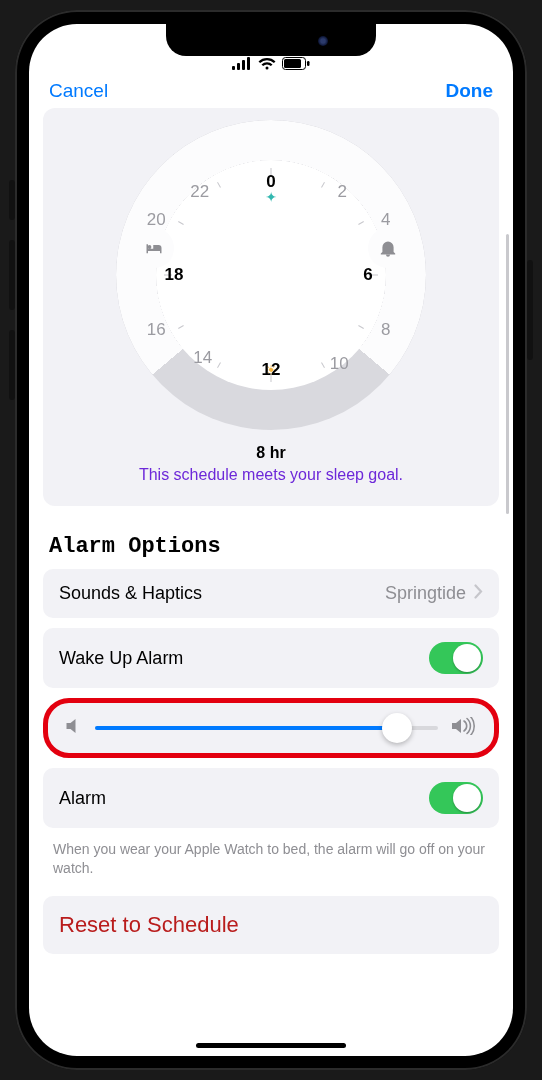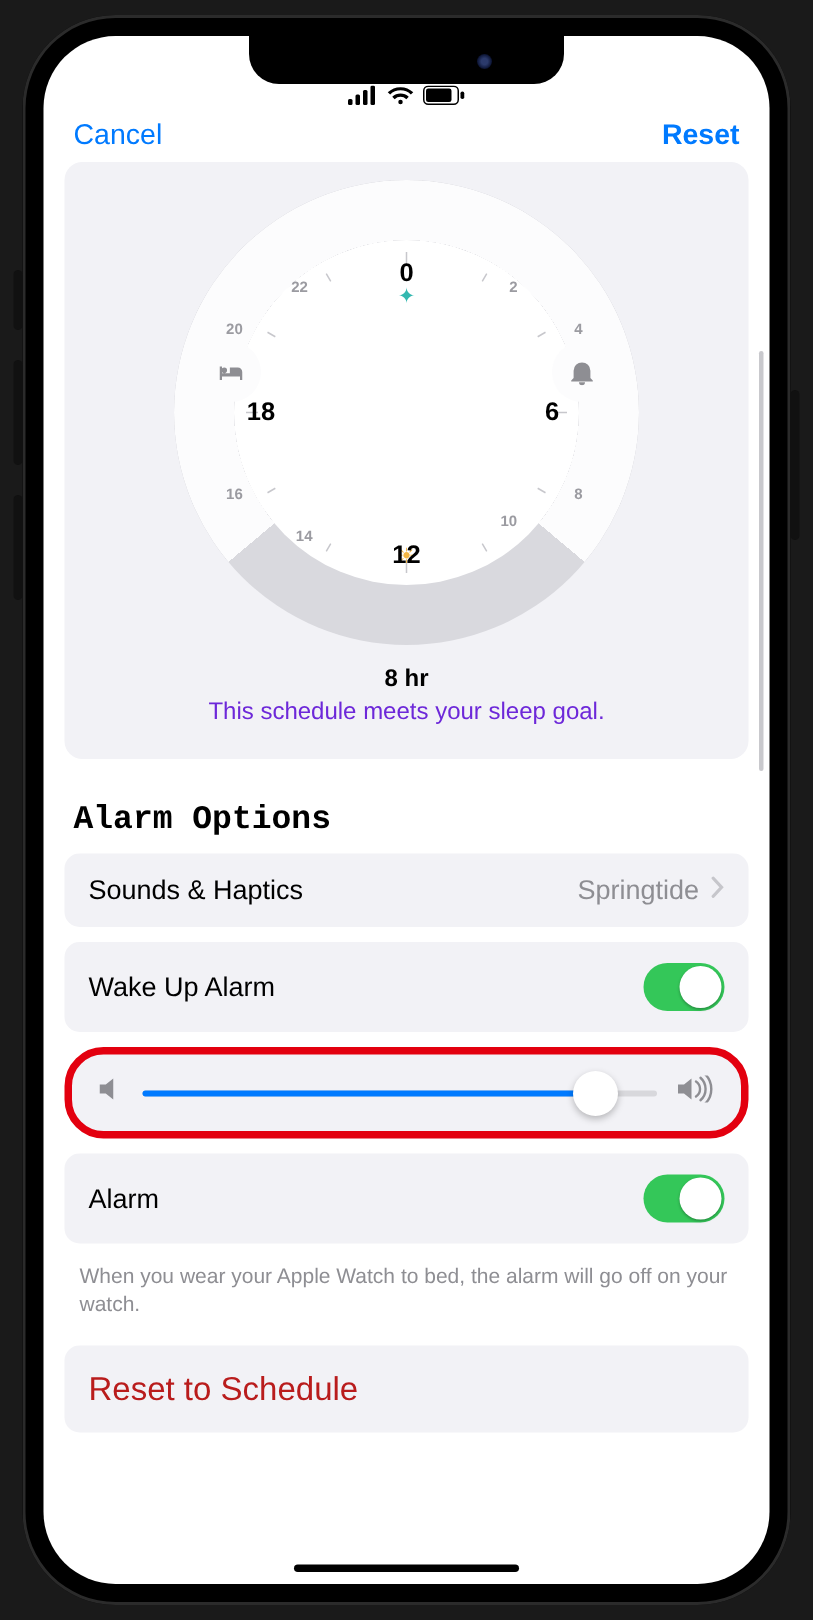--- a/index.html
+++ b/index.html
@@ -107,22 +107,22 @@
   }
   .handle{
     position:absolute; width:40px; height:40px; border-radius:50%;
     background:#fcfcfd;
     display:flex; align-items:center; justify-content:center;
     color:#8e8e93;
   }
   .handle.bed{ left:18px; top:108px; }
   .handle.bell{ right:18px; top:108px; }
   .hours span{
-    position:absolute; font-size:10px; color:#9b9ba1; transform:translate(-50%,-50%);
-    font-weight:700;
+    position:absolute; font-size:17px; color:#9b9ba1; transform:translate(-50%,-50%);
+    font-weight:400;
   }
   .hours .bold{ color:#000; font-weight:700; font-size:17px;}
   .star{position:absolute; left:50%; top:69px; transform:translateX(-50%); color:#33b8b0; font-size:14px;}
   .sun{position:absolute; left:50%; bottom:52px; transform:translateX(-50%); color:#f5b642; font-size:14px;}
   .ticks{position:absolute; inset:46px; border-radius:50%;}
   .summary-hr{ font-size:16px; font-weight:700; color:#000; margin-top:6px;}
   .summary-txt{ font-size:16px; color:#6d28d9; margin-top:4px;}
   
   .section-title{
     font-size:22px; font-weight:700; color:#000;
@@ -216,21 +216,21 @@
             <rect x="0.5" y="0.5" width="23" height="12" rx="3" fill="none" stroke="#000"></rect>
             <rect x="2" y="2" width="17" height="9" rx="1.5" fill="#000"></rect>
             <rect x="25" y="4" width="2.5" height="5" rx="1.2" fill="#000"></rect>
           </svg>
         </span>
       </div>
     </div>
 
     <div class="nav">
       <span class="btn">Cancel</span>
-      <span class="btn done">Reset</span>
+      <span class="btn done">Done</span>
     </div>
 
     <div class="content">
 
       <div class="dial-card">
         <div class="dial-wrap">
           <div class="ring-outer"></div>
           <div class="arc"></div>
           <div class="ring-inner"></div>
 
@@ -280,21 +280,21 @@
 
           <div class="star">✦</div>
           <div class="sun">☀</div>
 
           <div class="hours">
             <span class="bold" style="left:50%;top:62px">0</span>
             <span style="left:73%;top:72px">2</span>
             <span style="left:87%;top:100px">4</span>
             <span class="bold" style="left:252px;top:155px">6</span>
             <span style="left:87%;top:210px">8</span>
-            <span style="left:72%;top:228px">10</span>
+            <span style="left:72%;top:244px">10</span>
             <span class="bold" style="left:50%;top:250px">12</span>
             <span style="left:28%;top:238px">14</span>
             <span style="left:13%;top:210px">16</span>
             <span class="bold" style="left:58px;top:155px">18</span>
             <span style="left:13%;top:100px">20</span>
             <span style="left:27%;top:72px">22</span>
           </div>
         </div>
         <div class="summary-hr">8 hr</div>
         <div class="summary-txt">This schedule meets your sleep goal.</div>

